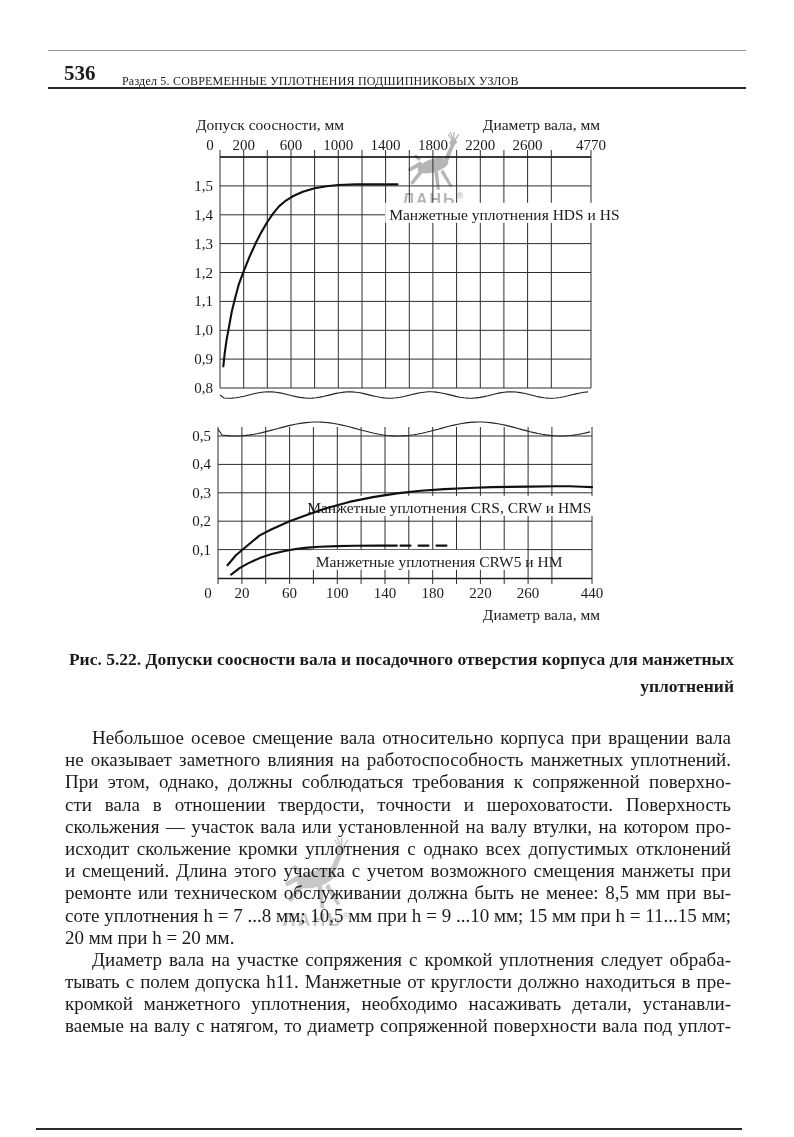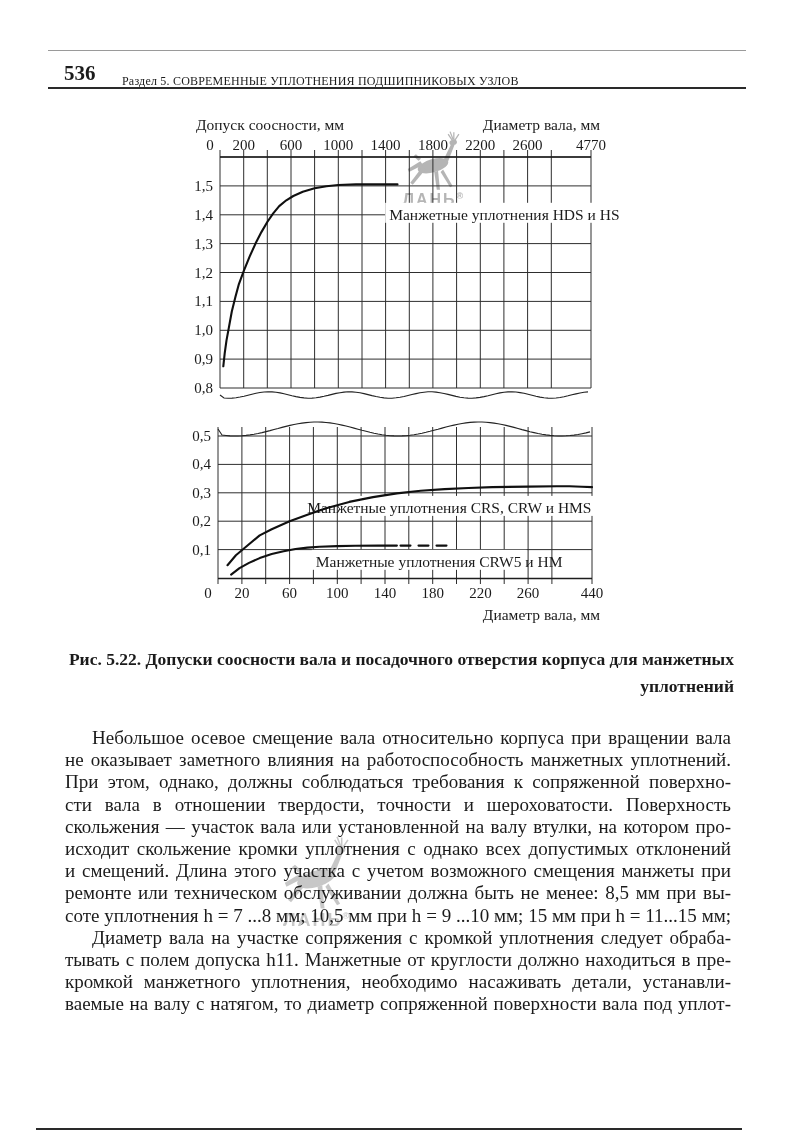--- a/index.html
+++ b/index.html
@@ -180,20 +180,21 @@
   <div class="bodytext" id="bodyText">
       <div class="bline indent">Небольшое осевое смещение вала относительно корпуса при вращении вала</div>
       <div class="bline">не оказывает заметного влияния на работоспособность манжетных уплотнений.</div>
       <div class="bline">При этом, однако, должны соблюдаться требования к сопряженной поверхно-</div>
       <div class="bline">сти вала в отношении твердости, точности и шероховатости. Поверхность</div>
       <div class="bline">скольжения — участок вала или установленной на валу втулки, на котором про-</div>
       <div class="bline">исходит скольжение кромки уплотнения с однако всех допустимых отклонений</div>
       <div class="bline">и смещений. Длина этого участка с учетом возможного смещения манжеты при</div>
       <div class="bline">ремонте или техническом обслуживании должна быть не менее: 8,5 мм при вы-</div>
       <div class="bline">соте уплотнения h = 7 ...8 мм; 10,5 мм при h = 9 ...10 мм; 15 мм при h = 11...15 мм;</div>
+      <div class="bline nojust">20 мм при h = 20 мм.</div>
       <div class="bline indent">Диаметр вала на участке сопряжения с кромкой уплотнения следует обраба-</div>
       <div class="bline">тывать с полем допуска h11. Манжетные от круглости должно находиться в пре-</div>
       <div class="bline">кромкой манжетного уплотнения, необходимо насаживать детали, устанавли-</div>
       <div class="bline">ваемые на валу с натягом, то диаметр сопряженной поверхности вала под уплот-</div>
     </div>
 
   <div class="rule bottom"></div>
 </div>
 
 </body></html>

